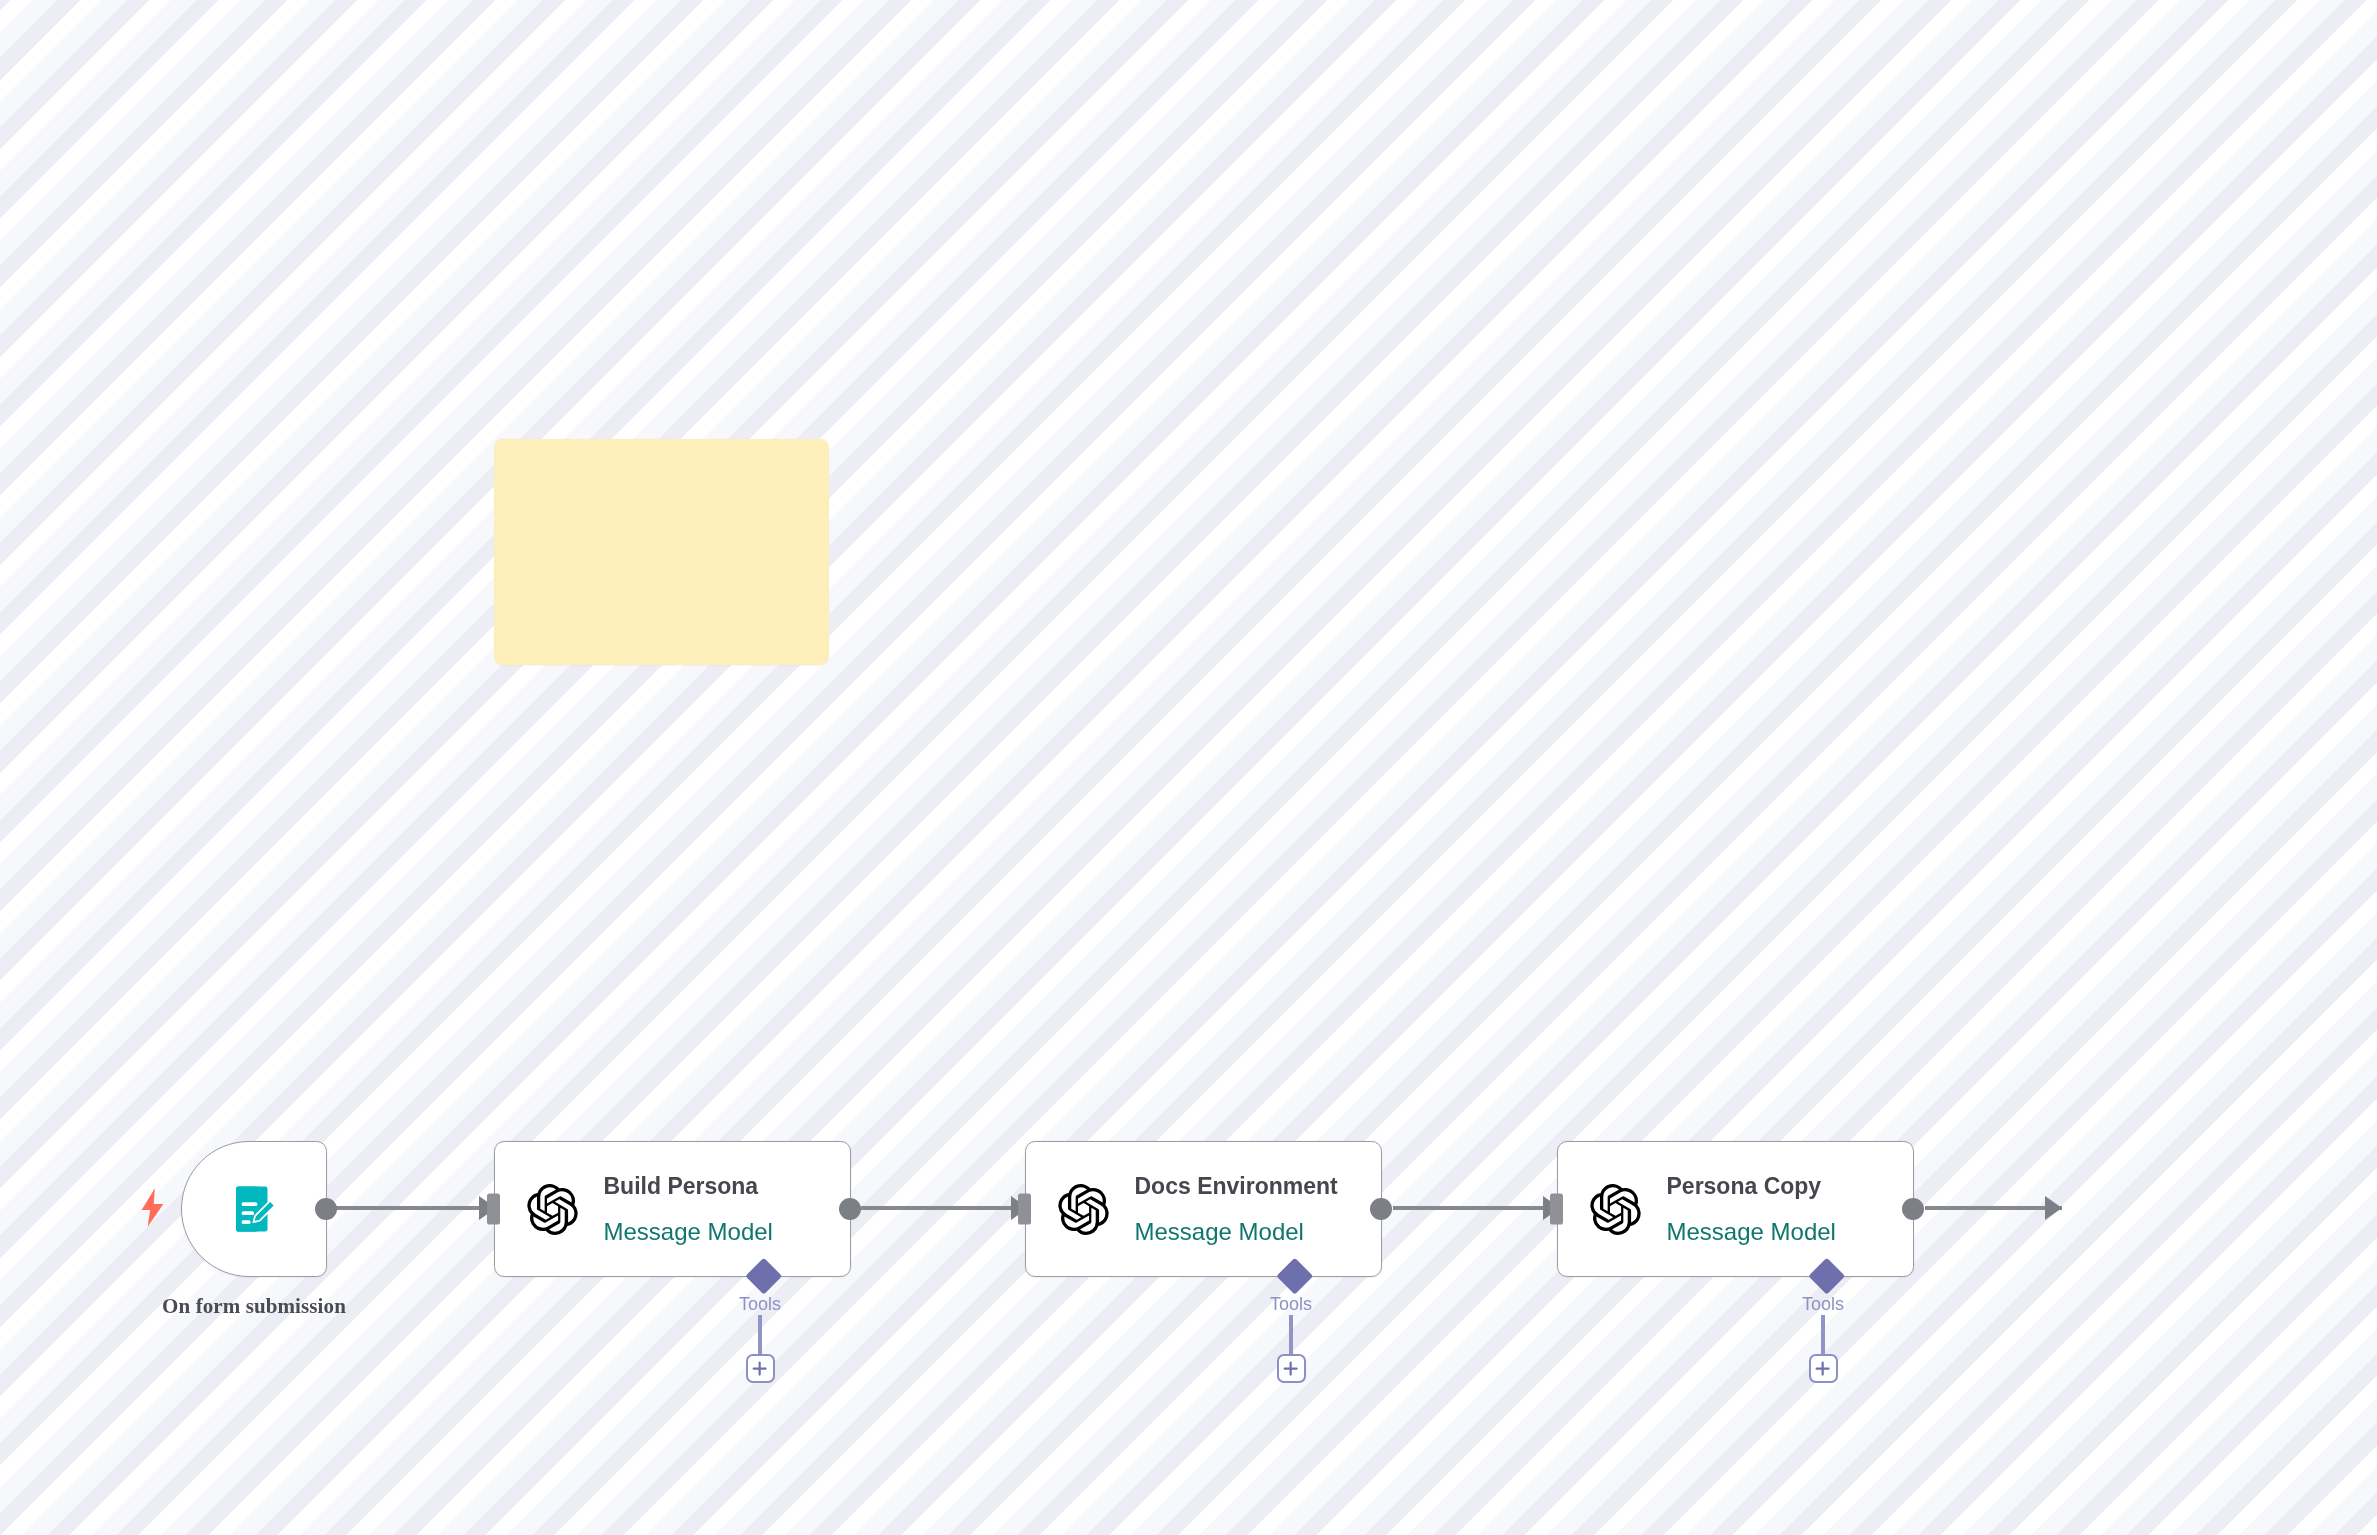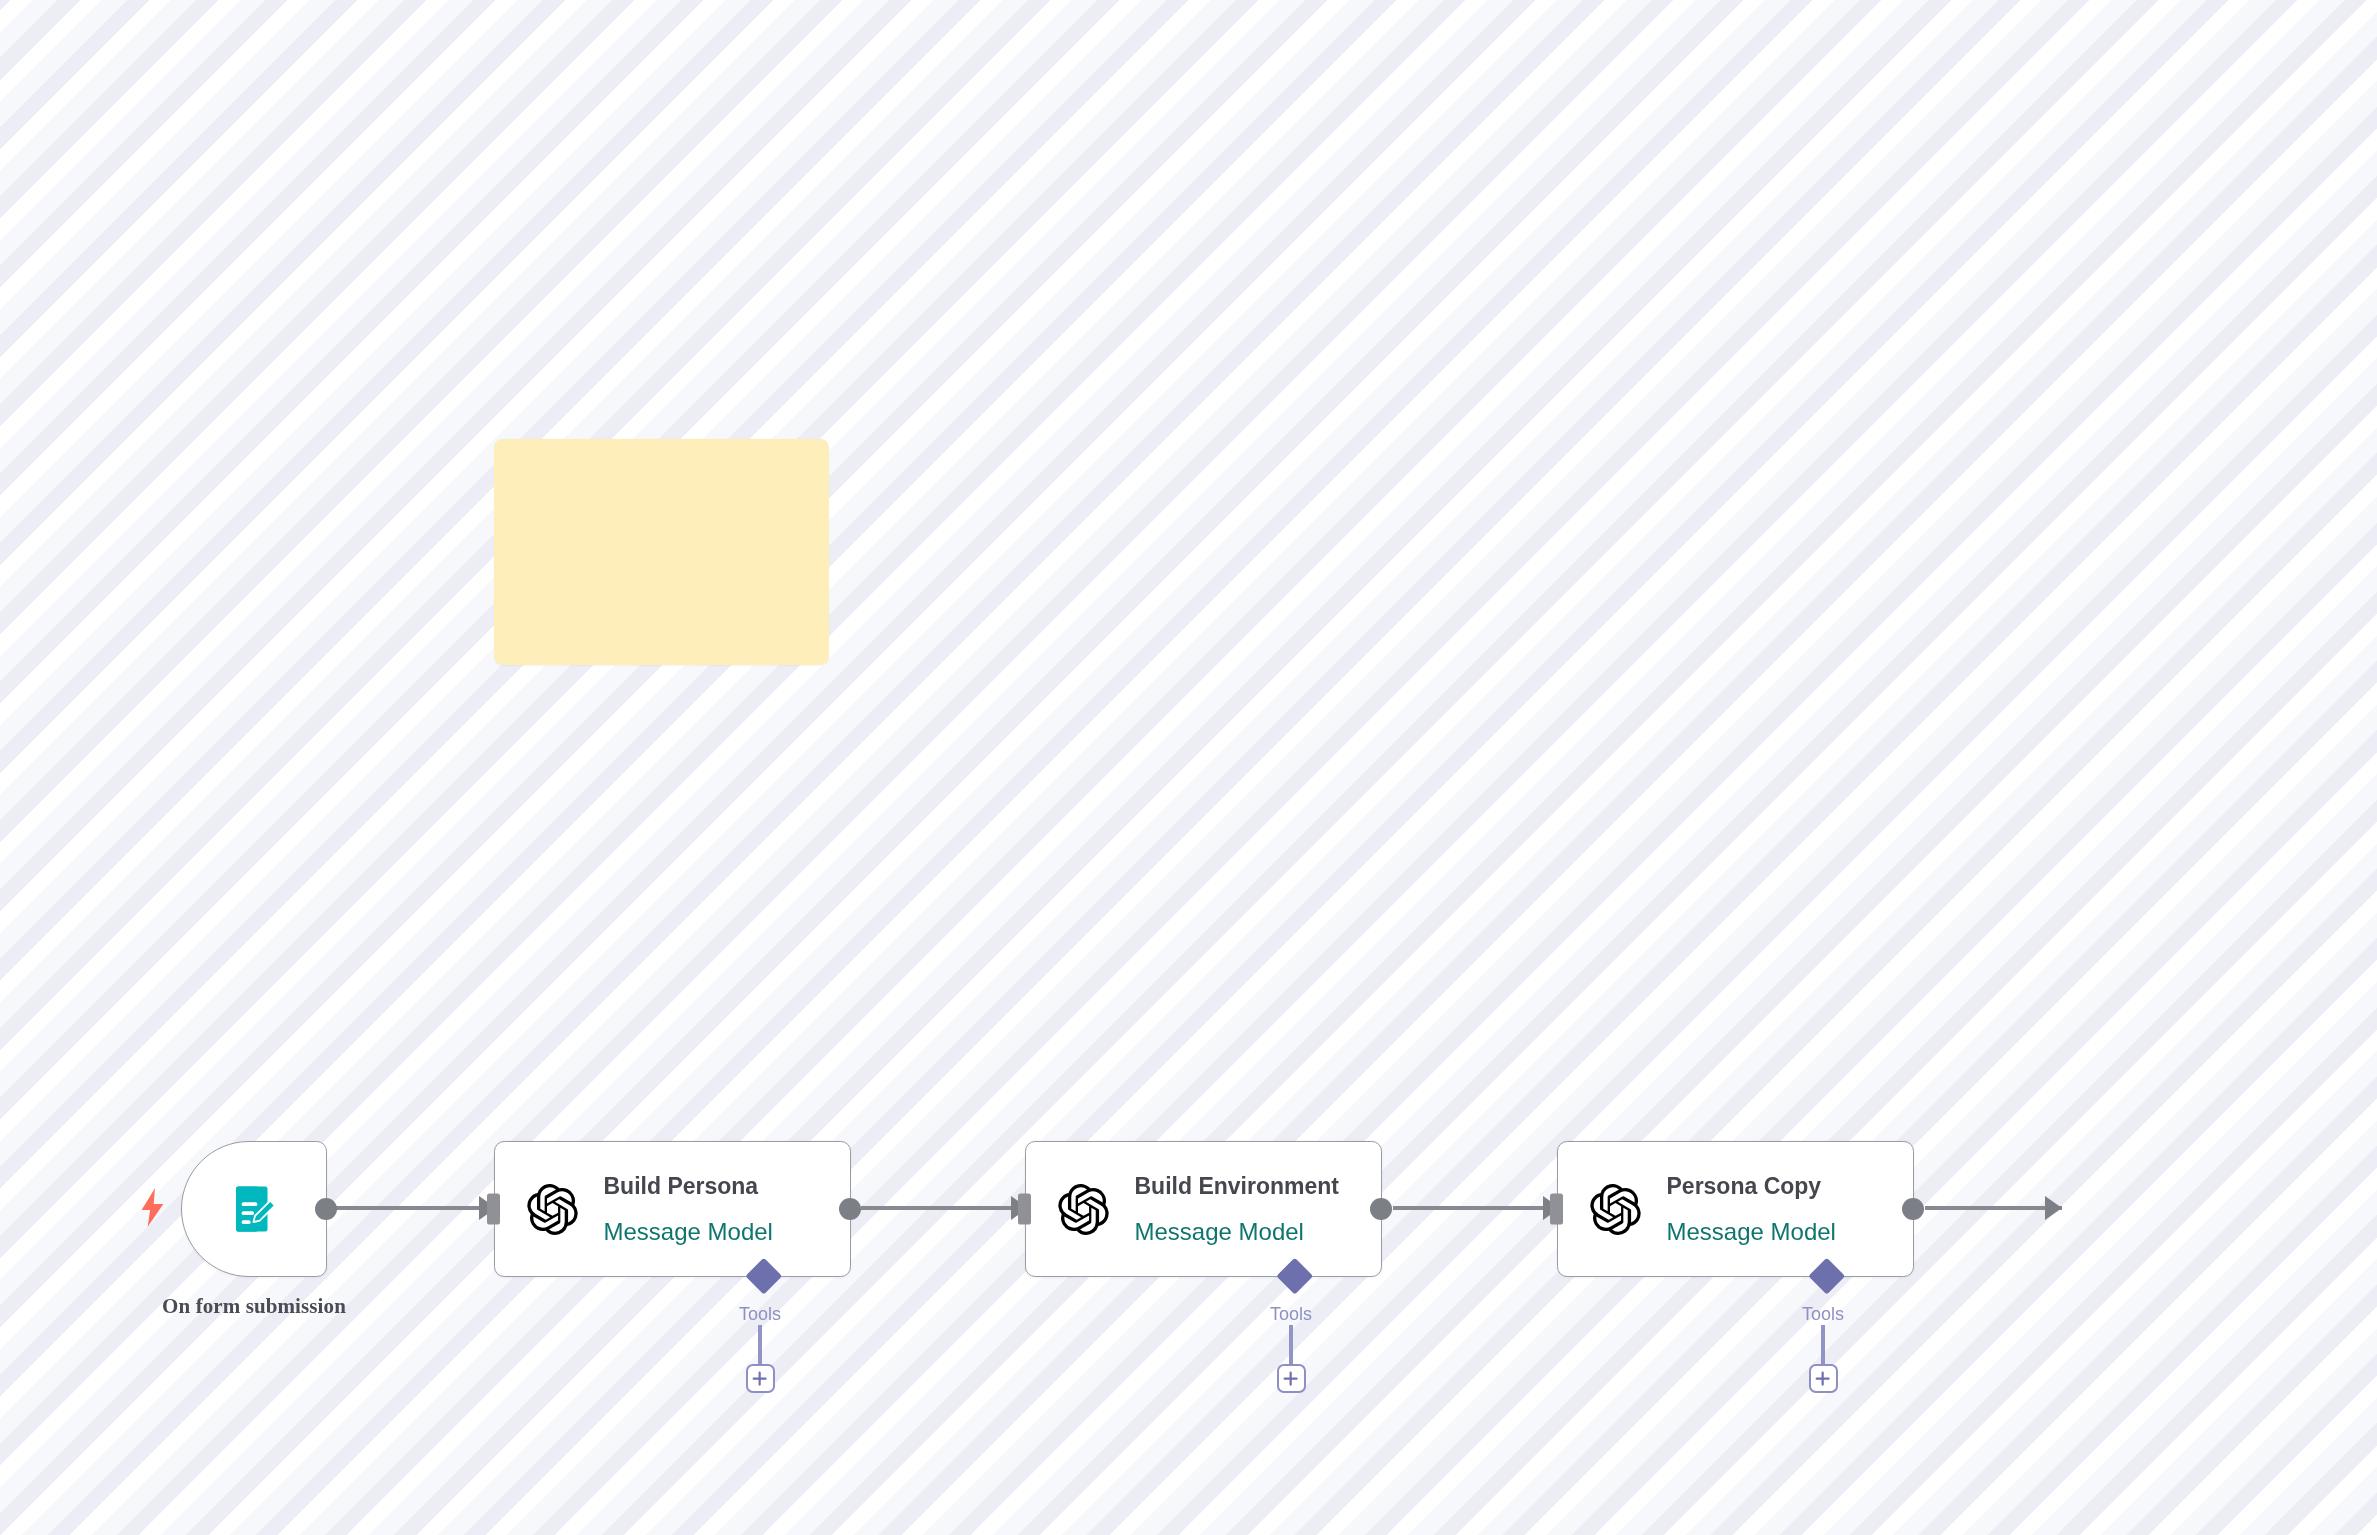--- a/index.html
+++ b/index.html
@@ -170,21 +170,21 @@
     font-size: 24px;
     color: #0f766e;
     white-space: nowrap;
   }
 
   
   .tools-group { position: absolute; display: flex; flex-direction: column; align-items: center; }
   .tools-label {
     font-size: 18px;
     color: #8f91c2;
-    margin-top: 18px;
+    margin-top: 8px;
     white-space: nowrap;
   }
   .tools-line {
     width: 3.4px;
     height: 39px;
     background: #9294c6;
   }
   .tools-plus {
     width: 29px;
     height: 29px;
@@ -297,21 +297,21 @@
     <div class="node-card">
       <span class="port-in"></span>
 
       <span class="icon-box">
         <svg width="51" height="51" viewBox="0 0 24 24">
           <path d="M22.28 9.82a5.98 5.98 0 0 0-.52-4.91 6.05 6.05 0 0 0-6.5-2.9A6.07 6.07 0 0 0 4.98 4.18a5.98 5.98 0 0 0-4 2.9 6.05 6.05 0 0 0 .75 7.1 5.98 5.98 0 0 0 .51 4.91 6.05 6.05 0 0 0 6.51 2.9A5.98 5.98 0 0 0 13.26 24a6.06 6.06 0 0 0 5.77-4.21 5.99 5.99 0 0 0 4-2.9 6.06 6.06 0 0 0-.75-7.07zM13.26 22.43a4.48 4.48 0 0 1-2.88-1.04l.14-.08 4.78-2.76a.79.79 0 0 0 .39-.68v-6.74l2.02 1.17a.07.07 0 0 1 .04.05v5.58a4.5 4.5 0 0 1-4.49 4.5zM3.6 18.3a4.47 4.47 0 0 1-.535-3.01l.142.085 4.783 2.76a.77.77 0 0 0 .78 0l5.843-3.369v2.332a.08.08 0 0 1-.033.062L9.74 19.95a4.5 4.5 0 0 1-6.14-1.65zM2.34 7.9a4.49 4.49 0 0 1 2.35-1.97V11.6a.766.766 0 0 0 .388.676l5.815 3.355-2.02 1.168a.076.076 0 0 1-.071 0l-4.83-2.79A4.5 4.5 0 0 1 2.34 7.9zm16.597 3.855l-5.833-3.387L15.119 7.2a.076.076 0 0 1 .071 0l4.83 2.791a4.494 4.494 0 0 1-.676 8.105v-5.678a.79.79 0 0 0-.407-.667zm2.01-3.023l-.141-.085-4.774-2.782a.776.776 0 0 0-.785 0L9.409 9.23V6.897a.066.066 0 0 1 .028-.061l4.83-2.787a4.5 4.5 0 0 1 6.68 4.66zM8.31 12.86l-2.02-1.164a.08.08 0 0 1-.04-.057V6.075a4.5 4.5 0 0 1 7.375-3.453l-.142.08L8.704 5.46a.79.79 0 0 0-.393.68zm1.097-2.365l2.602-1.5 2.607 1.5v2.999l-2.597 1.5-2.607-1.5z" fill="#000000"></path>
         </svg>
       </span>
 
       <span class="node-text">
-        <span class="node-title">Build Environment</span>
+        <span class="node-title">Docs Environment</span>
         <span class="node-subtitle">Message Model</span>
       </span>
 
       <span class="port-out"></span>
       <span class="port-tool" style="left:256px;"></span>
     </div>
 
     <div class="tools-group" style="left:245px; top:145px;">
       <span class="tools-label">Tools</span>
       <span class="tools-line"></span>

